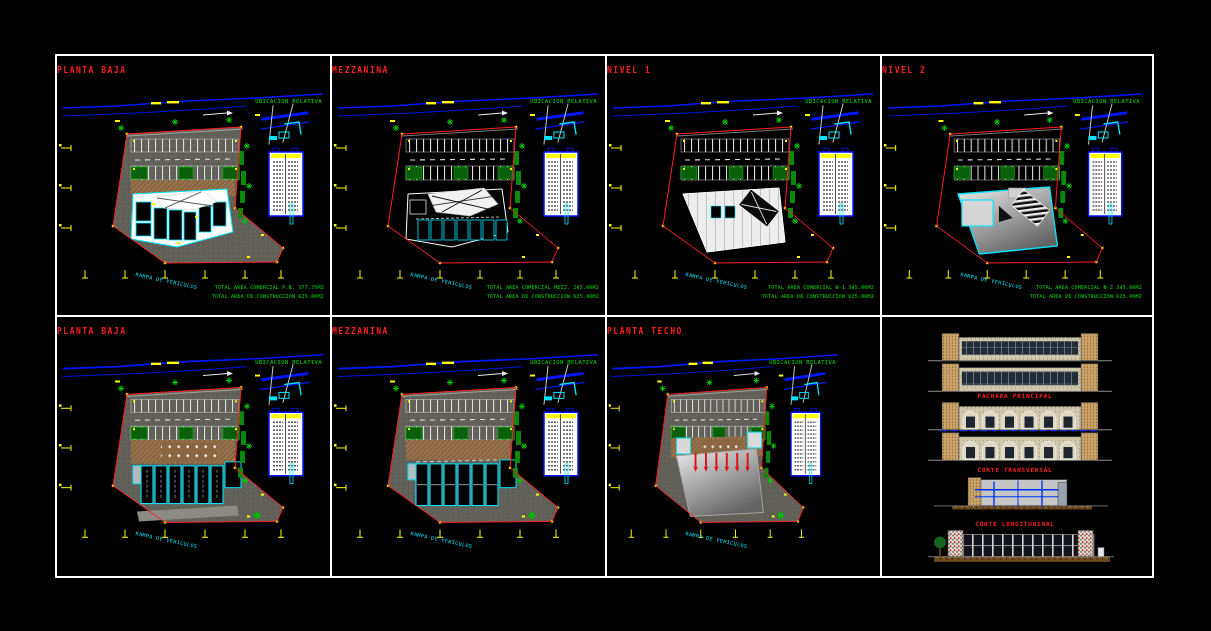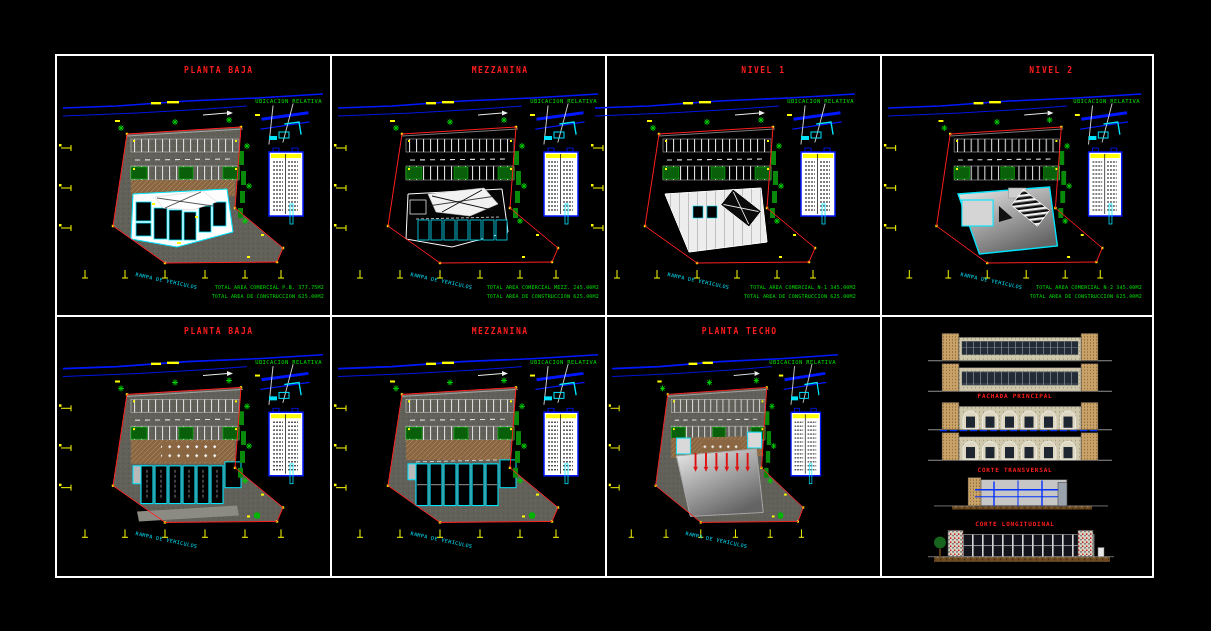--- a/index.html
+++ b/index.html
@@ -3,21 +3,21 @@
 <meta charset="utf-8">
 <style>
   html,body{margin:0;padding:0;background:#000;}
   .stage{position:relative;width:1211px;height:631px;background:#000;overflow:hidden;
          font-family:"DejaVu Sans Mono", monospace;}
   .sheet{position:absolute;left:55px;top:54px;width:1095px;height:520px;border:2px solid #fff;background:#000;}
   .vdiv{position:absolute;top:0;bottom:0;width:2px;background:#fff;}
   .hdiv{position:absolute;left:0;right:0;height:2px;background:#fff;}
   .panel{position:absolute;overflow:hidden;}
   svg.plan{position:absolute;left:0;top:0;width:100%;height:100%;}
-  .ptitle{position:absolute;top:10px;left:0;width:72%;text-align:right;color:#ff1e1e;
+  .ptitle{position:absolute;top:10px;left:0;width:72%;text-align:left;color:#ff1e1e;
           font-size:8px;font-weight:bold;letter-spacing:1.5px;white-space:nowrap;}
   .loc{position:absolute;top:42px;right:8px;color:#00e000;font-size:5.5px;letter-spacing:.4px;}
   .totals{position:absolute;bottom:14px;right:6px;text-align:right;color:#00e000;
           font-size:5px;line-height:1.8;letter-spacing:.2px;}
   .ramp{position:absolute;bottom:38px;left:78px;color:#00e5ff;font-size:5px;
         transform:rotate(12deg);transform-origin:left bottom;letter-spacing:.5px;}
   .elabel{position:absolute;left:0;right:0;text-align:center;color:#ff1e1e;
           font-size:6px;font-weight:bold;letter-spacing:.8px;}
 </style>
 </head>
@@ -401,21 +401,21 @@
         </svg>
       <div class="ptitle">MEZZANINA</div>
       <div class="loc">UBICACION RELATIVA</div>
       <div class="ramp">RAMPA DE VEHICULOS</div>
       <div class="totals">
         <div>TOTAL AREA COMERCIAL MEZZ. 245.00M2</div>
         <div>TOTAL AREA DE CONSTRUCCION 625.00M2</div>
       </div>
     </div>
 
-    <div class="panel" style="left:532px;top:0;width:273px;height:259px">
+    <div class="panel" style="left:550px;top:0;width:273px;height:259px">
       <svg class="plan" viewBox="0 0 273 259" preserveAspectRatio="none">
           <defs>
 <pattern id="p2stall" width="7" height="14" patternUnits="userSpaceOnUse">
               <rect x="0" y="0" width="1.1" height="14" fill="#ddd"></rect>
             </pattern>
 <pattern id="p2hatch" width="5" height="5" patternUnits="userSpaceOnUse">
               <rect width="5" height="5" fill="#8a6742"></rect>
               <path d="M0,5 L5,0" stroke="#a8835a" stroke-width="0.9"></path>
             </pattern>
 <pattern id="p2pdot" width="9" height="9" patternUnits="userSpaceOnUse">

